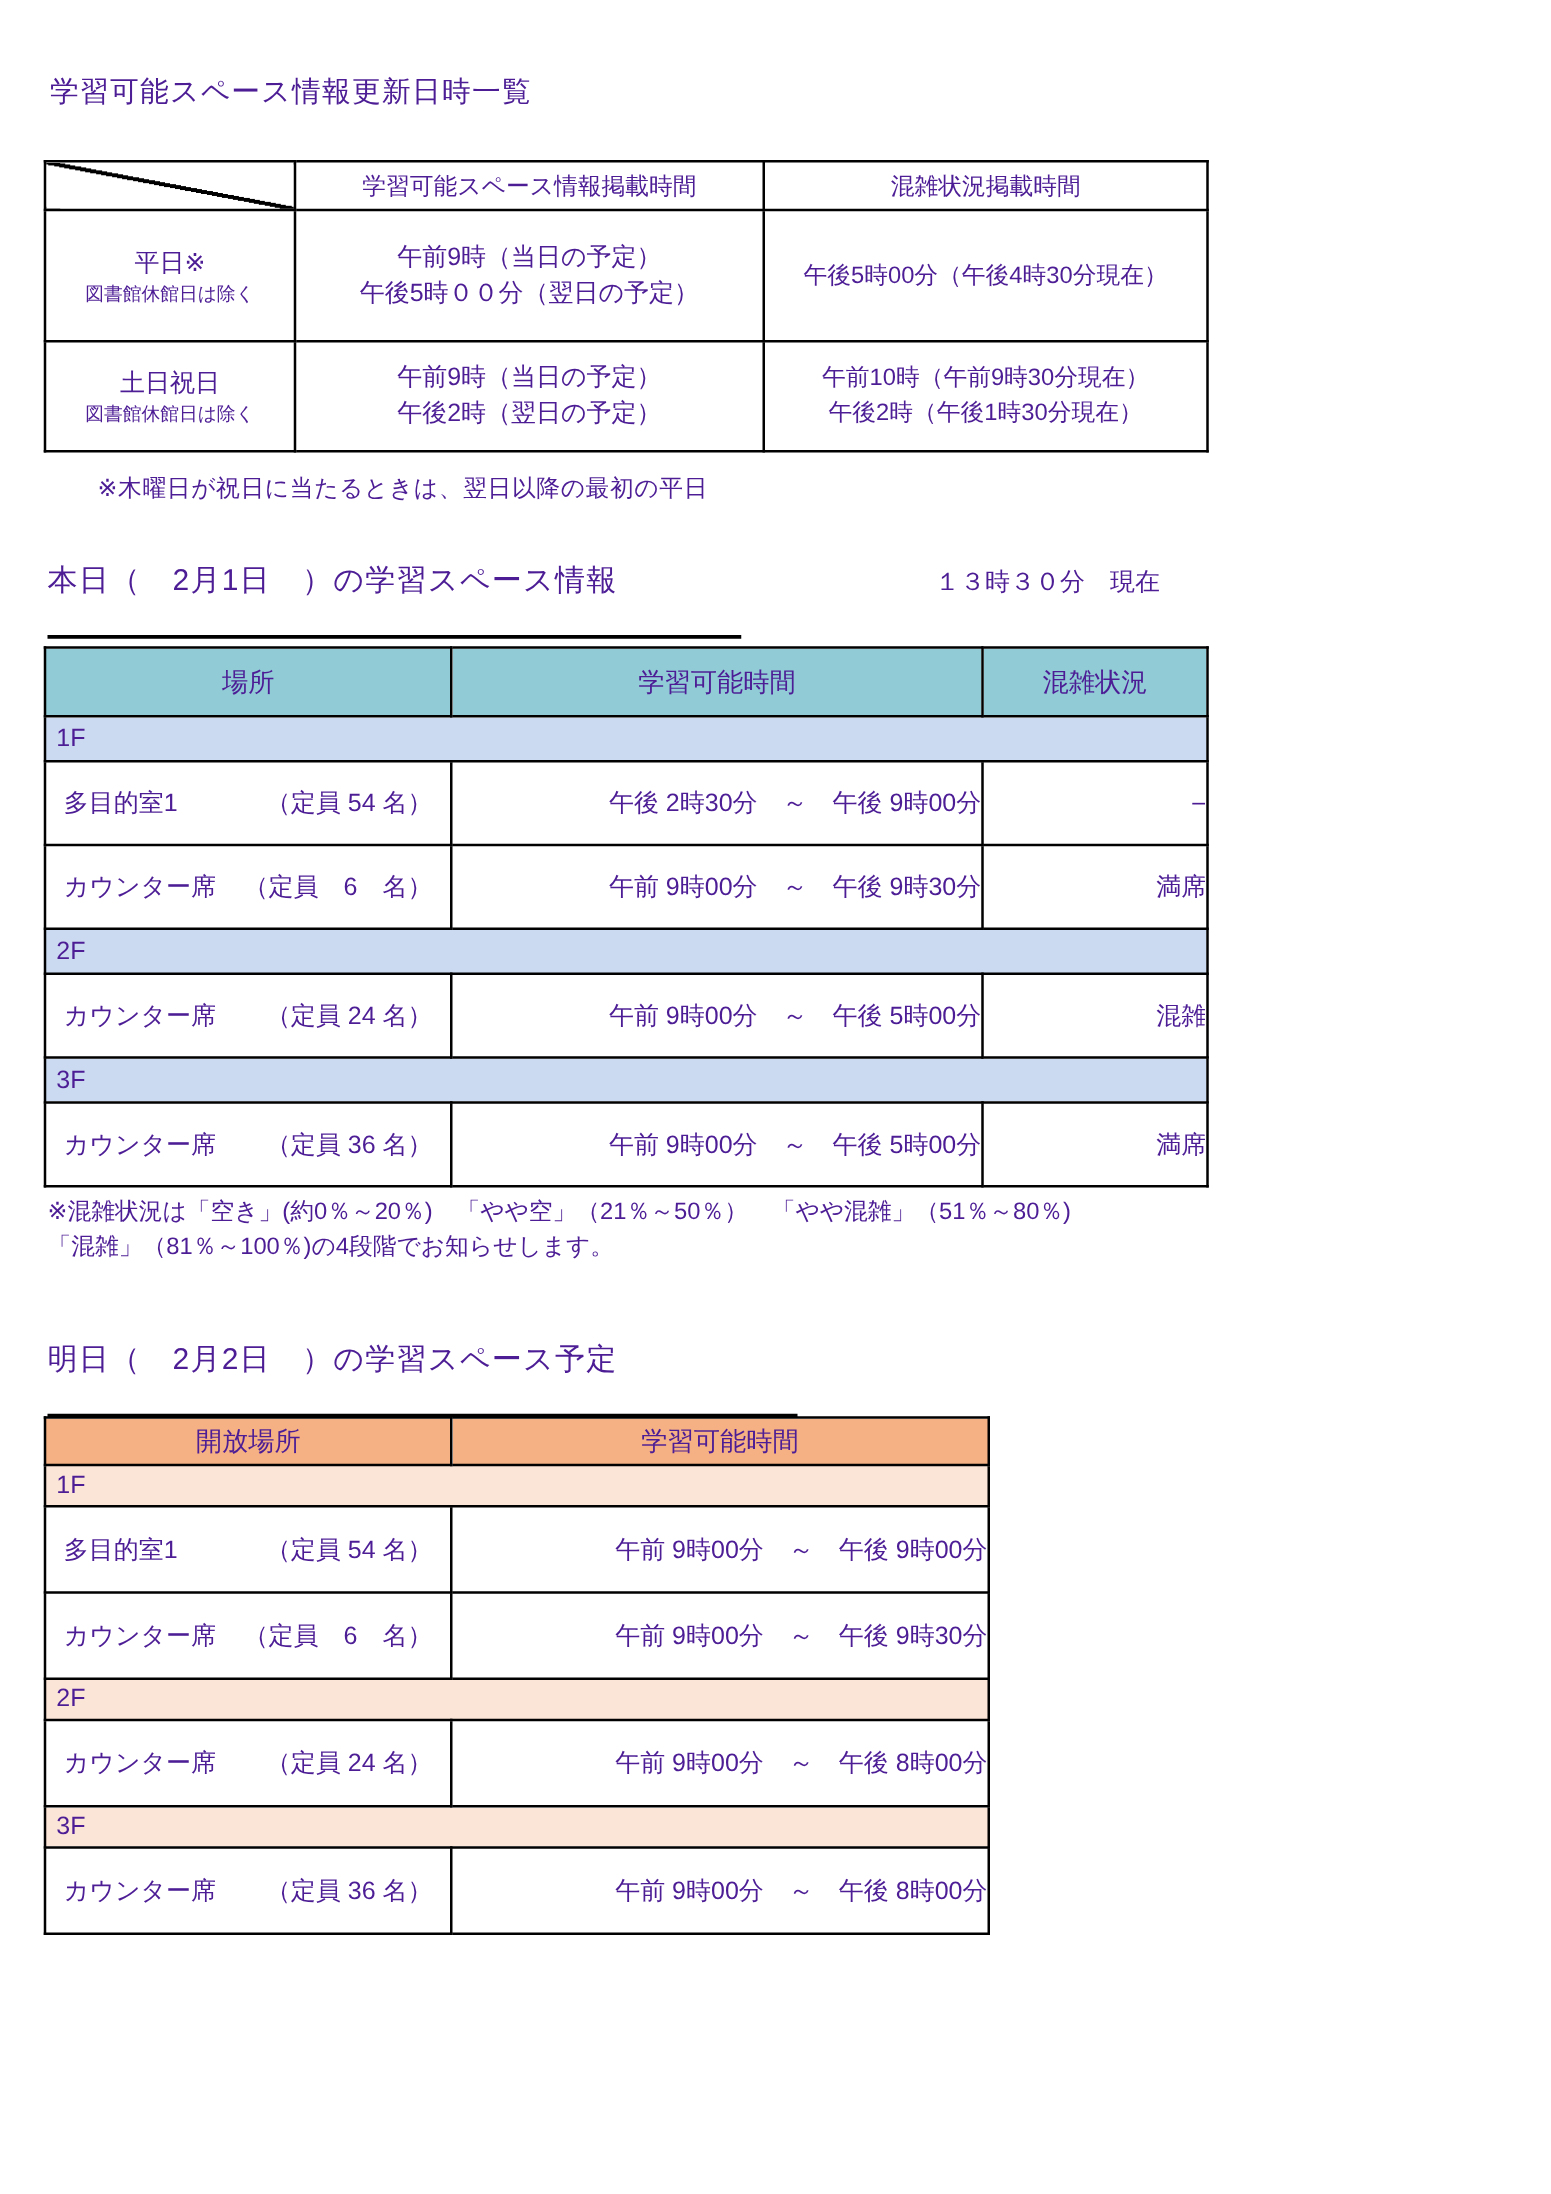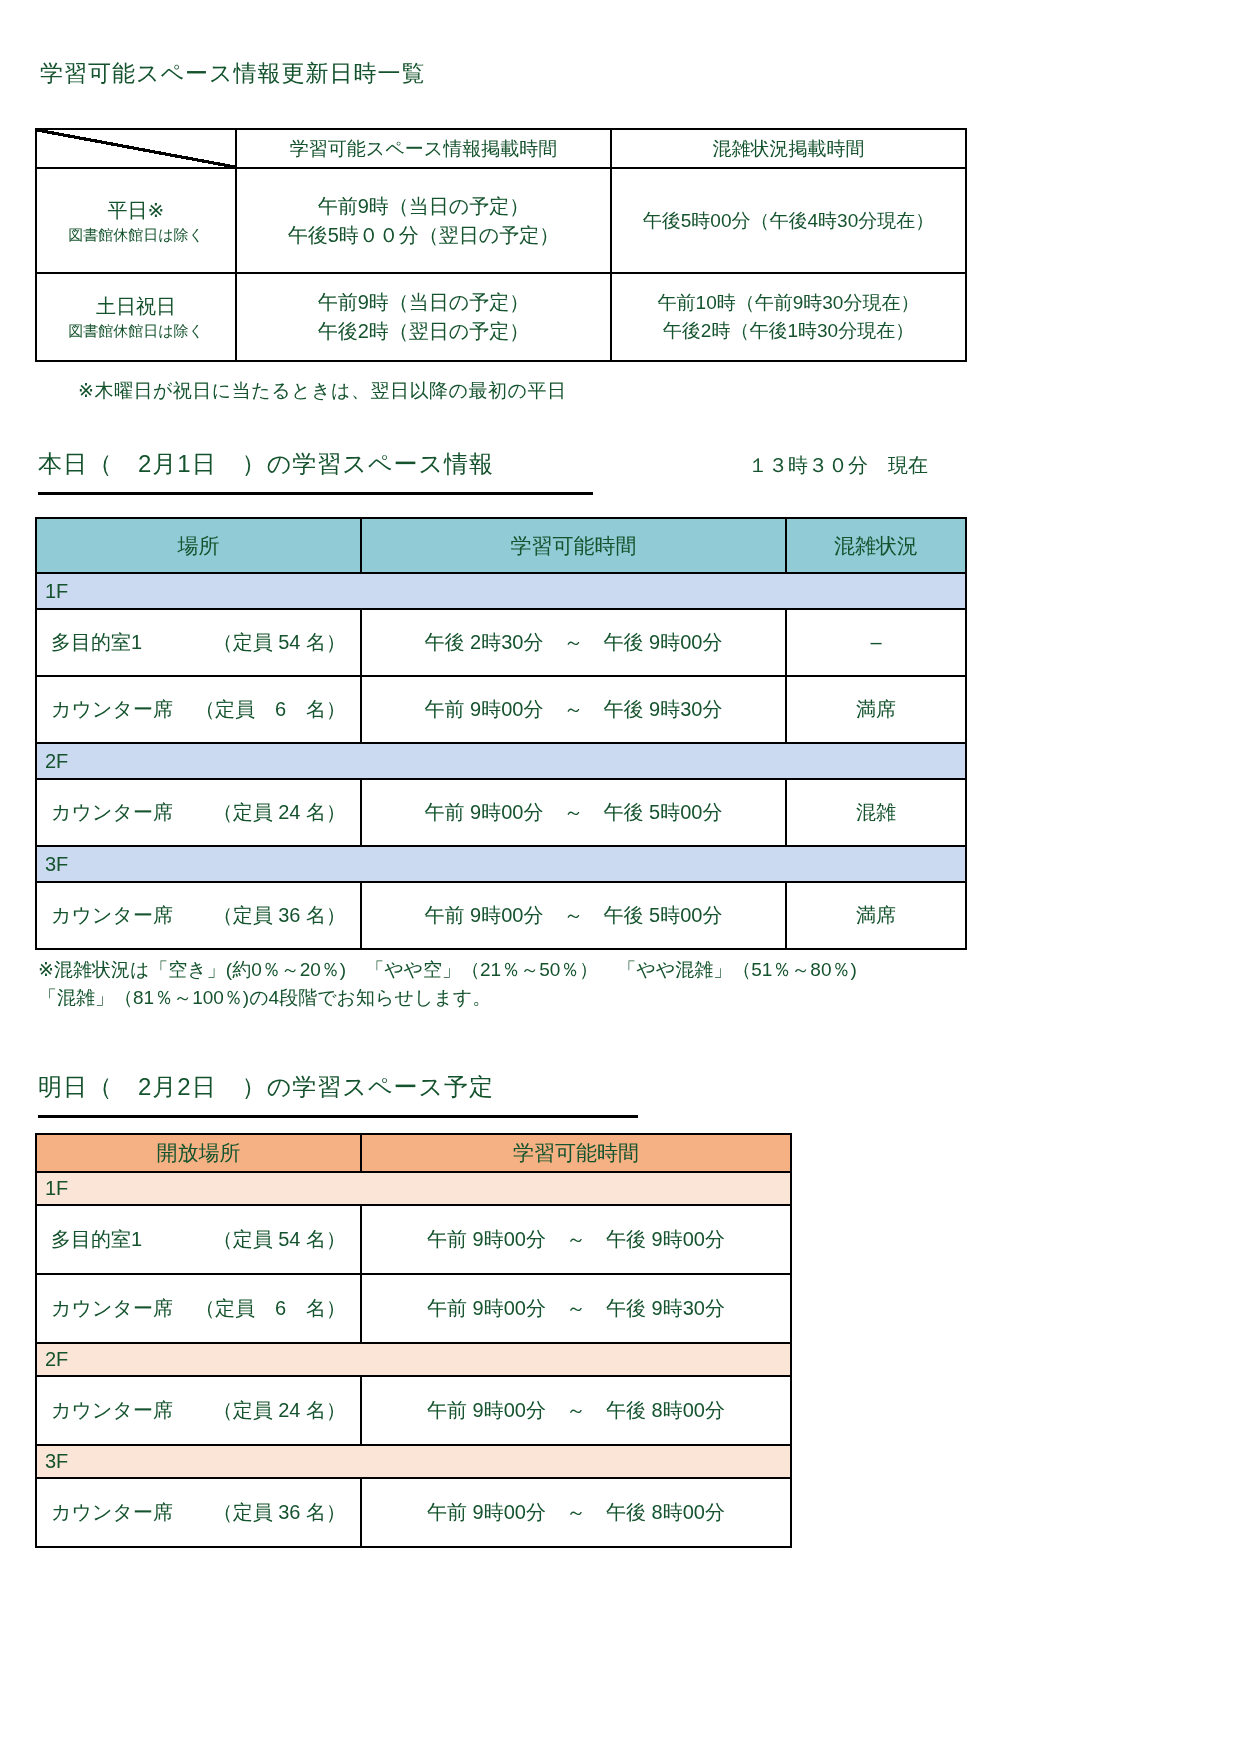--- a/index.html
+++ b/index.html
@@ -1,19 +1,19 @@
 <!DOCTYPE html>
 <html><head>
 <meta charset="utf-8">
 <style>
   * { margin:0; padding:0; box-sizing:border-box; }
   body { background:#e8e8e8; }
   .page {
     position:relative; width:1241px; height:1755px; margin:0 auto;
-    background:#ffffff; color:#14532d;
+    background:#ffffff; color:#4c1d95;
     font-family:"Liberation Sans","DejaVu Sans",sans-serif;
   }
   .doc-title { position:absolute; left:40px; top:58px; font-size:23px; letter-spacing:1px; }
 
   table { border-collapse:collapse; table-layout:fixed; }
   td { border:2px solid #000; overflow:hidden; }
 
   
   .t1 { position:absolute; left:35px; top:128px; width:930px;border-radius:12px; }
   .t1 col.c1{width:200px}.t1 col.c2{width:375px}.t1 col.c3{width:355px}
@@ -29,34 +29,34 @@
   .t1 .day-main { font-size:20px; }
   .t1 .day-sub  { font-size:15px; margin-top:2px; }
   .t1 .line { line-height:29px; font-size:20px; }
   .t1 .line-sm { line-height:28px; font-size:19px; }
 
   .note1 { position:absolute; left:38px; top:378px; font-size:19px; letter-spacing:0.5px;margin-left:40px; }
 
   
   .sec-heading {
     position:absolute; left:38px; font-size:24px; letter-spacing:1px;
-    border-bottom:3px solid #000; padding-bottom:12px;
+    border-bottom:3px solid #000; padding-bottom:28px;
   }
   .h-today { top:448px; width:555px; }
   .h-tomorrow { top:1055px; width:600px;margin-top:16px; }
   .time-note { position:absolute; left:748px; top:452px; font-size:20px; }
 
   
   .t2 { position:absolute; left:35px; top:517px; width:930px; }
   .t2 col.c1{width:325px}.t2 col.c2{width:425px}.t2 col.c3{width:180px}
   .t2 .hrow td { height:55px; background:#90CBD6; text-align:center; vertical-align:middle; font-size:21px; }
   .t2 .band td { height:36px; background:#CBDAF0; font-size:20px; padding-left:8px; vertical-align:middle; }
   .t2 .data td { height:67px; vertical-align:middle; font-size:20px; }
   .place-wrap { display:flex; justify-content:space-between; padding:0 14px;gap:10px; }
-  .cell-center { text-align:center;border-radius:29px; }
+  .cell-center { text-align:right;border-radius:29px; }
 
   .note2 { position:absolute; left:38px; top:956px; font-size:19px; line-height:28px; }
 
   
   .t3 { position:absolute; left:35px; top:1133px; width:755px; }
   .t3 col.c1{width:325px}.t3 col.c2{width:430px}
   .t3 .hrow td { height:38px; background:#F5B183; text-align:center; vertical-align:middle; font-size:21px; }
   .t3 .band td { height:33px; background:#FBE5D6; font-size:20px; padding-left:8px; vertical-align:middle; }
   .t3 .data td { height:69px; vertical-align:middle; font-size:20px; }
 </style>

